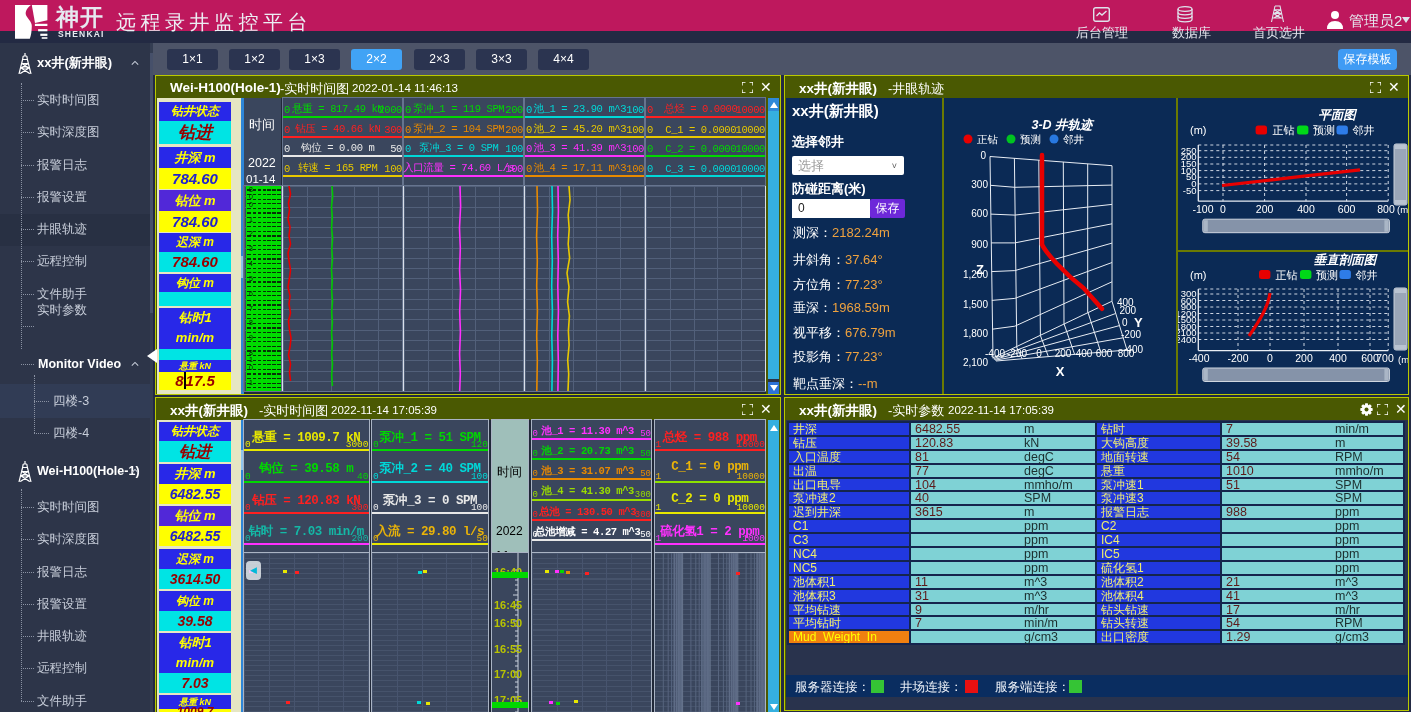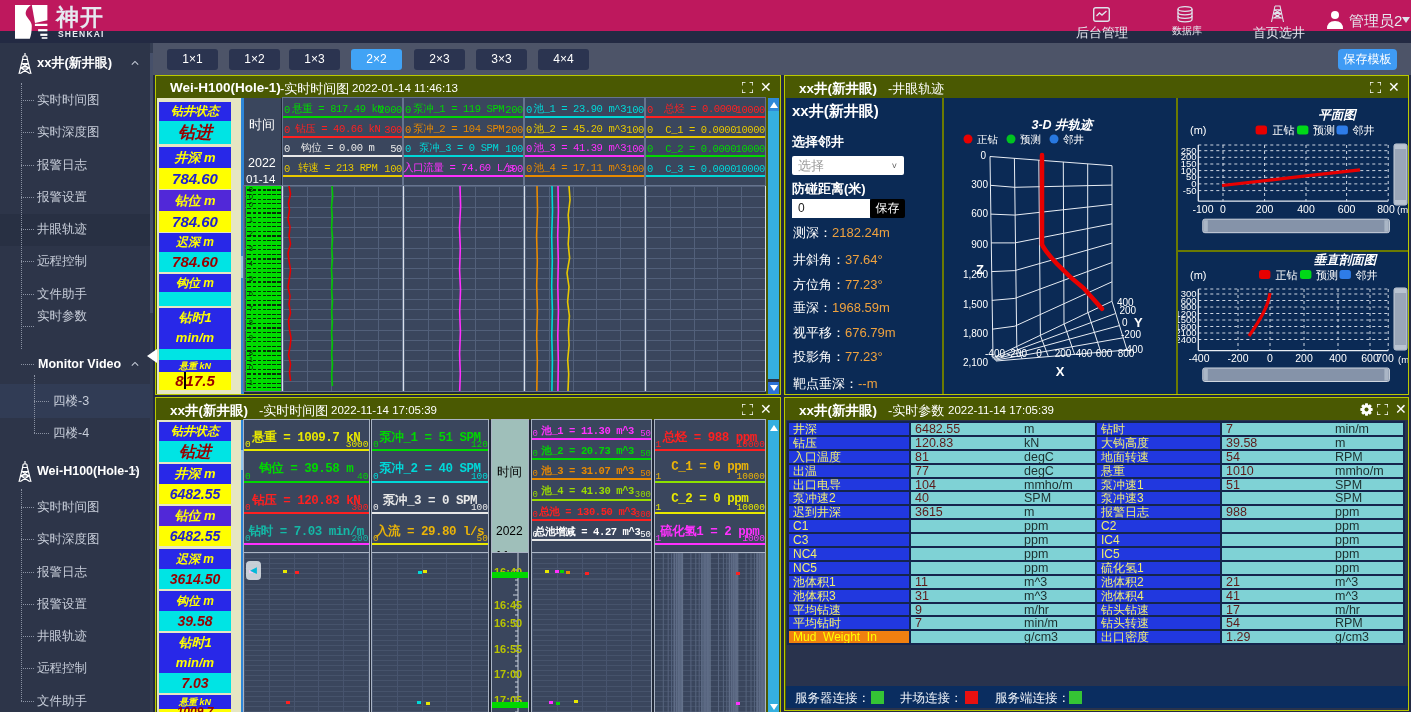--- a/index.html
+++ b/index.html
@@ -53,32 +53,33 @@
   <svg class="abs" style="left:14.5px;top:4.5px" width="33" height="34" viewBox="0 0 33 34">
     <path d="M0 0 H15.9 C10.8 4.2 9.6 8 11.6 11.3 C13.8 14.9 16.9 17.3 16.8 21 C16.7 26 16.2 30.3 14.8 33.7 H0 Z" fill="#fff"></path>
     <path d="M16.8 0 H32.4 V15.3 L20 18.1 Z" fill="#fff"></path>
     <rect x="19.9" y="18.8" width="12.5" height="2.2" fill="#fff"></rect>
     <rect x="23.1" y="24.1" width="9.3" height="2.2" fill="#fff"></rect>
     <rect x="25.3" y="28.7" width="7.1" height="2.2" fill="#fff"></rect>
     <rect x="26.7" y="32.2" width="5.7" height="1.6" fill="#fff"></rect>
   </svg>
   <div class="abs" style="left:56px;top:2px;font-size:23px;font-weight:bold;letter-spacing:1px">神开</div>
   <div class="abs" style="left:58px;top:29px;font-size:8.5px;font-weight:bold;letter-spacing:1.2px">SHENKAI</div>
+  <div class="abs" style="left:116px;top:9px;font-size:20px;letter-spacing:4.5px;color:#eceef4">远程录井监控平台</div>
 
   <svg class="abs" style="left:1093px;top:7px" width="17" height="15" viewBox="0 0 17 15">
       <rect x="0.7" y="0.7" width="15.6" height="13.6" rx="2" fill="none" stroke="#dfe3ec" stroke-width="1.4"></rect>
       <path d="M3.5 9 L6.5 6 L9 8 L13.5 4" fill="none" stroke="#dfe3ec" stroke-width="1.4"></path>
     </svg>
   <div class="abs" style="left:1076px;top:24px;font-size:13px">后台管理</div>
   <svg class="abs" style="left:1177px;top:6px" width="16" height="17" viewBox="0 0 16 17">
       <ellipse cx="8" cy="3" rx="7" ry="2.3" fill="none" stroke="#dfe3ec" stroke-width="1.3"></ellipse>
       <path d="M1 3 V13.5 Q1 15.8 8 15.8 Q15 15.8 15 13.5 V3" fill="none" stroke="#dfe3ec" stroke-width="1.3"></path>
       <path d="M1 6.5 Q1 8.8 8 8.8 Q15 8.8 15 6.5 M1 10 Q1 12.3 8 12.3 Q15 12.3 15 10" fill="none" stroke="#dfe3ec" stroke-width="1.3"></path>
     </svg>
-  <div class="abs" style="left:1172px;top:24px;font-size:10px">数据库</div>
+  <div class="abs" style="left:1172px;top:24px;font-size:13px">数据库</div>
   <svg class="abs" style="left:1269px;top:5px" width="17" height="18" viewBox="0 0 17 18">
       <path d="M6 1 L11 1 L14.5 17 M2.5 17 L6 1 M3.5 13 L13.5 13 M4.5 8.5 L12.5 8.5 M5.3 4.8 L11.8 4.8 M4.5 8.5 L12 13 M12.5 8.5 L4.8 13 M5.3 4.8 L11.5 8.5 M11.8 4.8 L5 8.5" fill="none" stroke="#dfe3ec" stroke-width="1.1"></path>
     </svg>
   <div class="abs" style="left:1253px;top:24px;font-size:13px">首页选井</div>
   <svg class="abs" style="left:1325px;top:9px" width="20" height="20" viewBox="0 0 20 20">
       <circle cx="10" cy="6" r="4" fill="#fff"></circle>
       <path d="M2 20 Q2 12 10 12 Q18 12 18 20 Z" fill="#fff"></path>
     </svg>
   <div class="abs" style="left:1349px;top:12px;font-size:15px">管理员2</div>
   <div class="abs" style="left:1402px;top:17px;width:0;height:0;border-top:6px solid #dfe3ec;border-left:4.5px solid transparent;border-right:4.5px solid transparent"></div>
@@ -103,21 +104,21 @@
     <div class="sitem" style="top:122px">报警日志</div>
   <div class="dash" style="left:21px;top:154px"></div>
     <div class="sitem" style="top:154px">报警设置</div>
   <div class="dash" style="left:21px;top:186px"></div>
     <div class="sitem" style="top:186px">井眼轨迹</div>
   <div class="dash" style="left:21px;top:218px"></div>
     <div class="sitem" style="top:218px">远程控制</div>
   <div class="dash" style="left:21px;top:251px"></div>
     <div class="sitem" style="top:251px">文件助手</div>
   <div class="dash" style="left:21px;top:283px"></div>
-    <div class="sitem" style="top:273px">实时参数</div>
+    <div class="sitem" style="top:267px">实时参数</div>
   <div class="dash" style="left:21px;top:321px"></div>
     <div class="snode" style="left:38px;top:321px">Monitor Video</div>
   <svg class="chev" style="top:321px" viewBox="0 0 10 6">
       <path d="M1 5 L5 1 L9 5" stroke="#c7cdd9" stroke-width="1.3" fill="none"></path>
     </svg>
   <div class="vdot" style="left:34px;top:332px;height:58px"></div>
   <div class="dash" style="left:34px;top:358px;width:15px"></div>
     <div class="sitem" style="left:53px;top:358px">四楼-3</div>
   <div class="dash" style="left:34px;top:390px;width:15px"></div>
     <div class="sitem" style="left:53px;top:390px">四楼-4</div>
@@ -207,21 +208,21 @@
           <b>钻压 = 40.66 kN</b>
           <u>300</u>
         </div>
         <div class="hrow" style="color:#e8e8e8;border-color:#e8e8e8">
           <i>0</i>
           <b>钩位 = 0.00 m</b>
           <u>50</u>
         </div>
         <div class="hrow" style="color:#e8c800;border-color:#e8c800">
           <i>0</i>
-          <b>转速 = 213 RPM</b>
+          <b>转速 = 165 RPM</b>
           <u>100</u>
         </div>
       </div>
     <div class="thdr" style="left:160px">
         <div class="hrow" style="color:#00d800;border-color:#00d800">
           <i>0</i>
           <b>泵冲_1 = 119 SPM</b>
           <u>200</u>
         </div>
         <div class="hrow" style="color:#e88a00;border-color:#e88a00">
@@ -332,21 +333,21 @@
 
     <div class="abs" style="left:156px;top:0;width:2px;height:296px;background:#6b7a02"></div>
     <div class="abs" style="left:390px;top:0;width:2px;height:296px;background:#6b7a02"></div>
     <div class="abs" style="left:390px;top:152px;width:232px;height:2px;background:#6b7a02"></div>
 
     <div class="abs" style="left:6px;top:4px;color:#fff;font-weight:bold;font-size:15px">xx井(新井眼)</div>
     <div class="abs" style="left:6px;top:35px;color:#fff;font-weight:bold;font-size:13px">选择邻井</div>
     <div class="abs" style="left:6px;top:58px;width:112px;height:19px;background:#fff;border-radius:2px;color:#9a9a9a;font-size:13px;line-height:19px;padding-left:6px">选择<span style="position:absolute;right:7px;color:#555;font-size:9px;top:1px">˅</span></div>
     <div class="abs" style="left:6px;top:82px;color:#fff;font-weight:bold;font-size:13px">防碰距离(米)</div>
     <div class="abs" style="left:6px;top:101px;width:78px;height:19px;background:#fff;color:#222;font-size:12px;line-height:19px;padding-left:6px">0</div>
-    <div class="abs" style="left:84px;top:101px;width:35px;height:19px;background:#000000;border-radius:2px;color:#fff;font-size:12px;line-height:19px;text-align:center">保存</div>
+    <div class="abs" style="left:84px;top:101px;width:35px;height:19px;background:#6d28d9;border-radius:2px;color:#fff;font-size:12px;line-height:19px;text-align:center">保存</div>
     <div class="binfo" style="top:126px">测深：<span>2182.24m</span></div>
     <div class="binfo" style="top:153px">井斜角：<span>37.64°</span></div>
     <div class="binfo" style="top:178px">方位角：<span>77.23°</span></div>
     <div class="binfo" style="top:201px">垂深：<span>1968.59m</span></div>
     <div class="binfo" style="top:226px">视平移：<span>676.79m</span></div>
     <div class="binfo" style="top:250px">投影角：<span>77.23°</span></div>
     <div class="binfo" style="top:277px">靶点垂深：<span>--m</span></div>
 
     <svg class="abs" style="left:158px;top:0" width="232" height="296" viewBox="0 0 232 296">
       <text x="118" y="31" fill="#fff" font-size="12.5" font-weight="bold" font-style="italic" text-anchor="middle">3-D 井轨迹</text>
@@ -855,21 +856,21 @@
         <div class="dval">7<u>min/m</u></div>
         <div class="dlab">钻头转速</div>
         <div class="dval">54<u>RPM</u></div>
       <div class="dlab" style="background:#f08010;color:#ffff00">Mud_Weight_In</div>
         <div class="dval">
           <u>g/cm3</u>
         </div>
         <div class="dlab">出口密度</div>
         <div class="dval">1.29<u>g/cm3</u></div>
     </div>
-    <div class="abs" style="left:0;top:266px;width:622px;height:22px;background:#0a2d60;color:#eef2f8;font-size:12.5px">
+    <div class="abs" style="left:0;top:255px;width:622px;height:22px;background:#0a2d60;color:#eef2f8;font-size:12.5px">
       <span class="abs" style="left:9px;top:4px">服务器连接：</span>
         <span class="abs" style="left:85px;top:5px;width:13px;height:13px;background:#35c435"></span>
       <span class="abs" style="left:114px;top:4px">井场连接：</span>
         <span class="abs" style="left:179px;top:5px;width:13px;height:13px;background:#e81010"></span>
       <span class="abs" style="left:209px;top:4px">服务端连接：</span>
         <span class="abs" style="left:283px;top:5px;width:13px;height:13px;background:#35c435"></span>
     </div>
   </div>
 </div>
 

